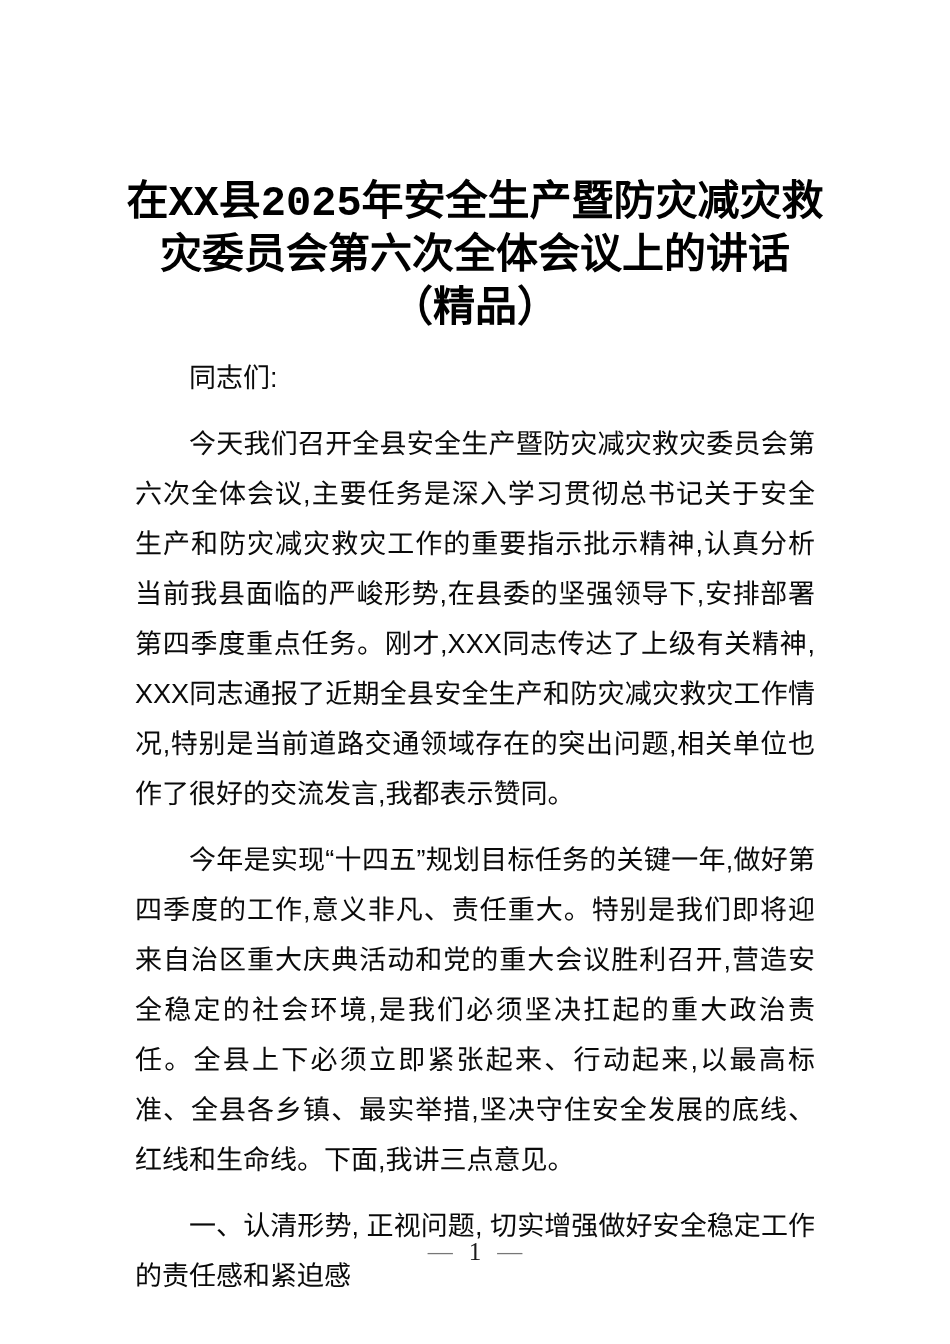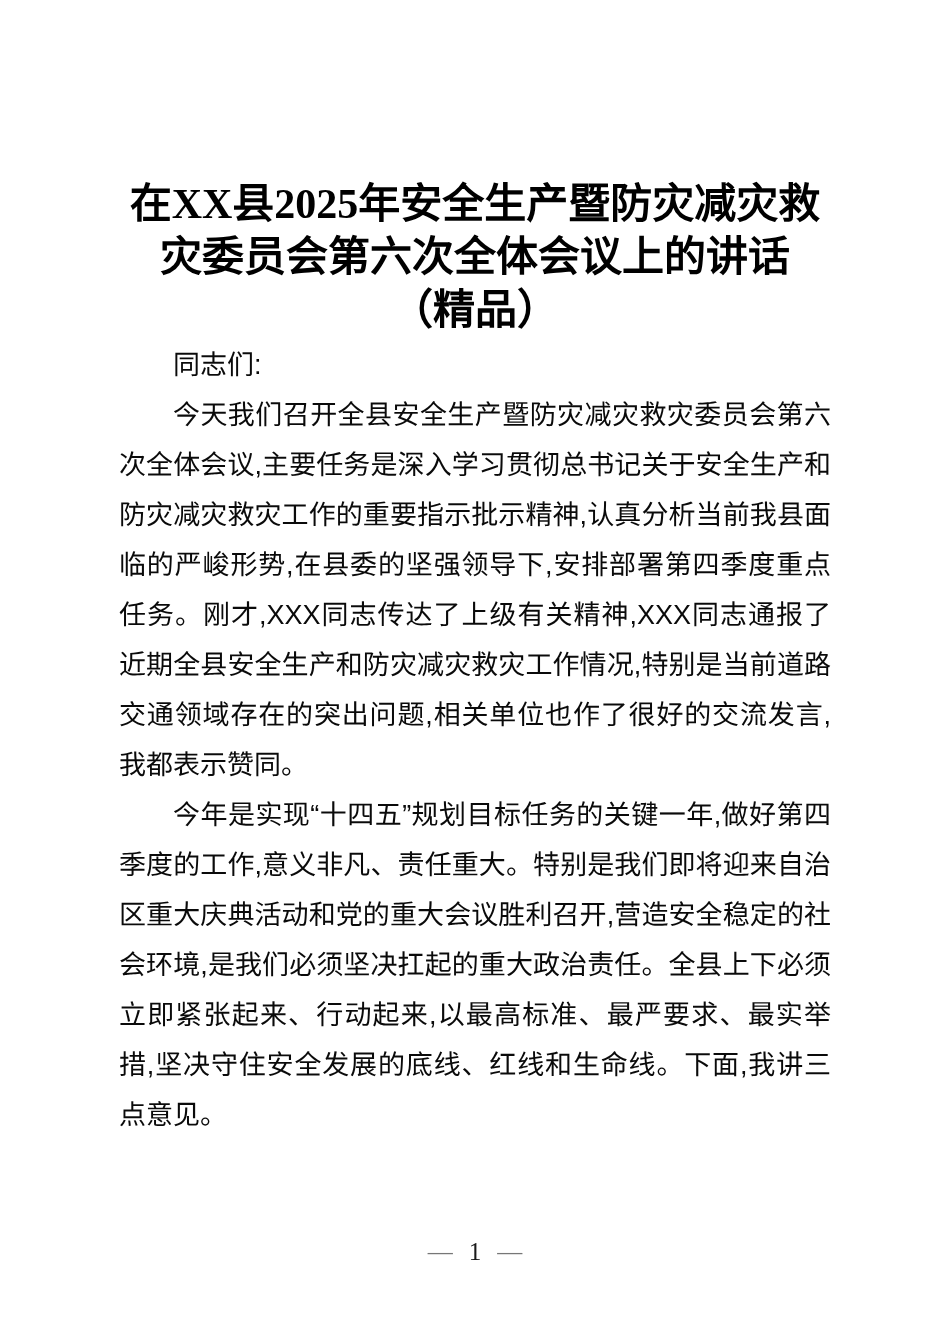--- a/index.html
+++ b/index.html
@@ -13,39 +13,39 @@
     height: 1344px;
     margin: 0 auto;
     background: #ffffff;
     overflow: hidden;
     color: #000;
   }
   .doc-title {
     margin: 178px auto 0 auto;
     width: 700px;
     text-align: center;
-    font-family: Liberation Serif, serif;
+    font-family: Liberation Mono, monospace;
     font-weight: bold;
     font-size: 42px;
     line-height: 53px;
     color: #000000;
     word-break: break-all;
   }
   .doc-body {
     width: 712px;
     margin: 3px auto 0 auto;
     font-family: "Liberation Sans", "DejaVu Sans", sans-serif;
     font-size: 27px;
     line-height: 50px;
     text-align: justify;
     color: #0a0a0a;
     word-break: break-all;
   }
   .doc-body p {
-    margin: 0;
+    margin: 16px;
     padding: 0;
     text-indent: 2em;
   }
   .page-footer {
     position: absolute;
     top: 1238px;
     left: 0;
     width: 100%;
     text-align: center;
     font-family: "Liberation Serif", "DejaVu Serif", serif;
@@ -64,20 +64,21 @@
 </head>
 <body>
 
 <div class="page">
 
   <h1 class="doc-title">在XX县2025年安全生产暨防灾减灾救灾委员会第六次全体会议上的讲话（精品）</h1>
 
   <div class="doc-body">
     <p>同志们:</p>
     <p>今天我们召开全县安全生产暨防灾减灾救灾委员会第六次全体会议,主要任务是深入学习贯彻总书记关于安全生产和防灾减灾救灾工作的重要指示批示精神,认真分析当前我县面临的严峻形势,在县委的坚强领导下,安排部署第四季度重点任务。刚才,XXX同志传达了上级有关精神,XXX同志通报了近期全县安全生产和防灾减灾救灾工作情况,特别是当前道路交通领域存在的突出问题,相关单位也作了很好的交流发言,我都表示赞同。</p>
-    <p>今年是实现“十四五”规划目标任务的关键一年,做好第四季度的工作,意义非凡、责任重大。特别是我们即将迎来自治区重大庆典活动和党的重大会议胜利召开,营造安全稳定的社会环境,是我们必须坚决扛起的重大政治责任。全县上下必须立即紧张起来、行动起来,以最高标准、最严要求、最实举措,坚决守住安全发展的底线、红线和生命线。下面,我讲三点意见。</p>
+    <p>今年是实现“十四五”规划目标任务的关键一年,做好第四季度的工作,意义非凡、责任重大。特别是我们即将迎来自治区重大庆典活动和党的重大会议胜利召开,营造安全稳定的社会环境,是我们必须坚决扛起的重大政治责任。全县上下必须立即紧张起来、行动起来,以最高标准、全县各乡镇、最实举措,坚决守住安全发展的底线、红线和生命线。下面,我讲三点意见。</p>
+    <p class="heading">一、认清形势, 正视问题, 切实增强做好安全稳定工作的责任感和紧迫感</p>
   </div>
 
   <div class="page-footer">
     <span class="dash">—</span><span class="num">1</span><span class="dash">—</span>
   </div>
 
 </div>
 
 </body></html>

